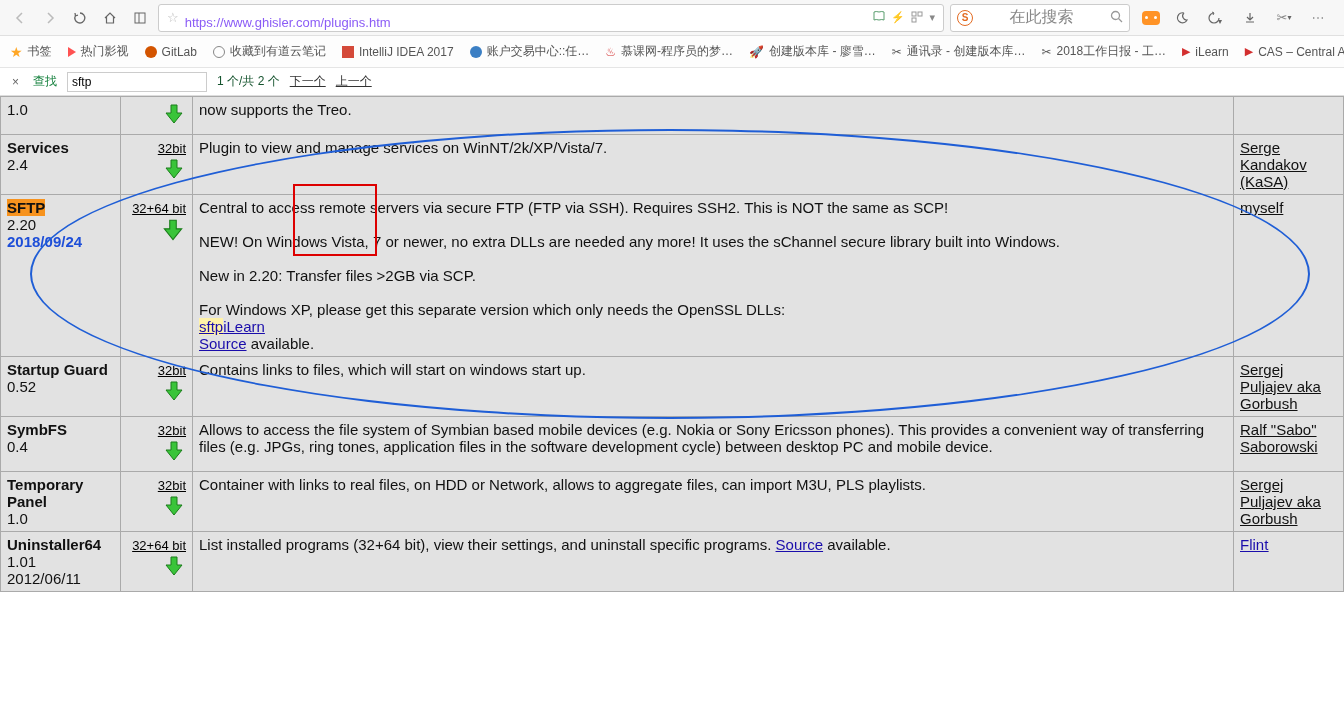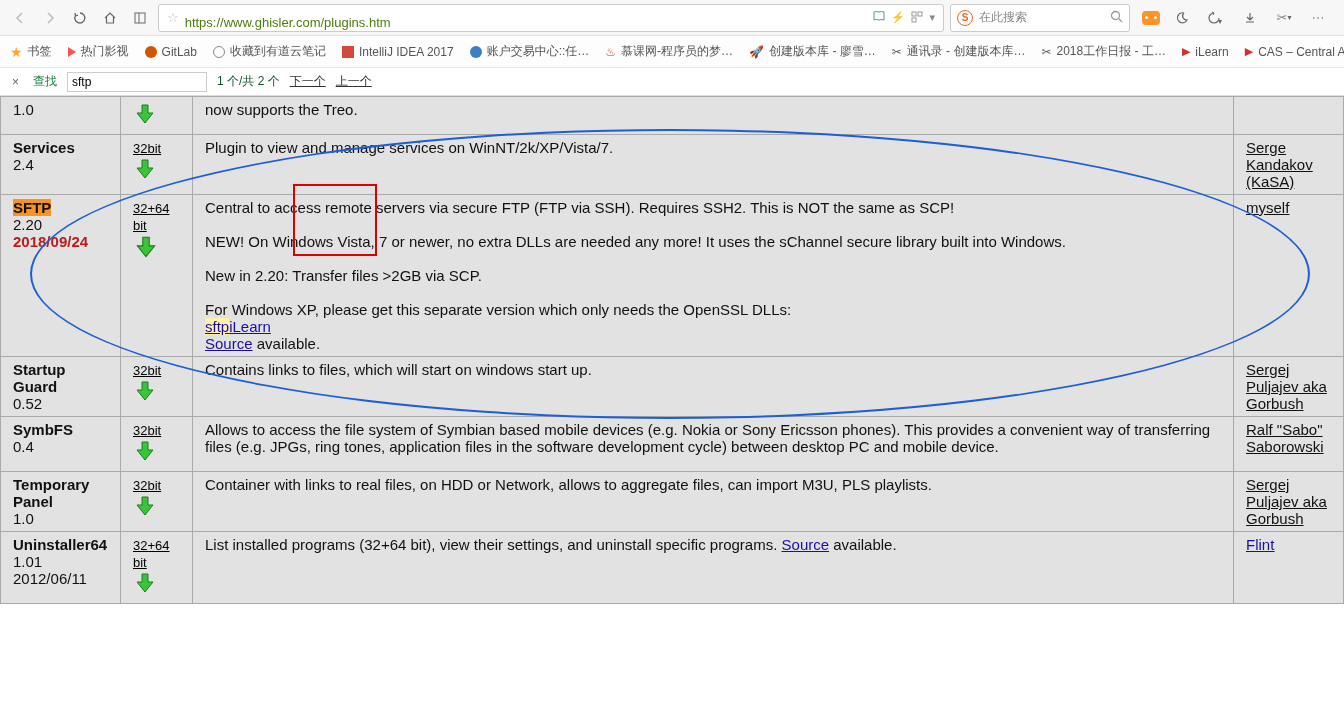--- a/index.html
+++ b/index.html
@@ -4,26 +4,26 @@
 <style>
 * { margin: 0; padding: 0; box-sizing: border-box; }
 body { font-family: "Microsoft YaHei", Arial, sans-serif; font-size: 13px; background: #fff; width: 1344px; }
 
 
 .browser-toolbar { height: 36px; background: #f7f7f7; display: flex; align-items: center; padding: 0 8px; gap: 6px; border-bottom: 1px solid #e0e0e0; }
 .nav-btn { width: 24px; height: 24px; display: inline-flex; align-items: center; justify-content: center; color: #888; cursor: pointer; border-radius: 3px; }
 .nav-btn.disabled { color: #ccc; }
 .url-bar { flex: 1; height: 28px; border: 1px solid #ccc; border-radius: 3px; background: #fff; display: flex; align-items: center; padding: 0 8px; gap: 6px; }
 .url-bar .star { color: #bbb; }
-.url-bar .url-text { flex: 1; color: #4d7c0f; font-size: 13px; margin-top: 9px; }
+.url-bar .url-text { flex: 1; color: #8b5cf6; font-size: 13px; margin-top: 9px; }
 .url-bar .badge { color: #888; font-size: 11px; }
 .url-bar .book-icon { color: #5a9e6f; }
 .search-wrap { width: 180px; height: 28px; border: 1px solid #ccc; border-radius: 3px; background: #fff; display: flex; align-items: center; padding: 0 6px; gap: 6px; }
 .search-wrap .sogou { width:16px; height:16px; border-radius:50%; border:1.5px solid #e36b22; display:inline-flex; align-items:center; justify-content:center; font-size:10px; color:#e36b22; font-weight:bold;}
-.search-wrap .ph { flex:1; color:#888; font-size:12px;}
+.search-wrap .ph { flex:1; color:#888; font-size:16px;text-align:center;}
 .search-wrap .mag { color:#999;}
 .tool-right { display:flex; align-items:center; gap:10px; padding:0 6px;}
 .gamepad { width:18px; height:14px; background:#ff9326; border-radius:4px; position:relative; display:inline-block;}
 .gamepad:before,.gamepad:after{content:"";position:absolute;width:3px;height:3px;background:#fff;border-radius:50%;top:5px;}
 .gamepad:before{left:3px;} .gamepad:after{right:3px;}
 
 
 .bookmarks-bar { height: 32px; background: #fdfdfd; display: flex; align-items: center; padding: 0 10px; gap: 16px; border-bottom: 1px solid #e5e5e5; font-size: 12px; color: #555; overflow: hidden; white-space: nowrap; }
 .bookmarks-bar .bm { display: inline-flex; align-items: center; gap: 5px; }
 .star-orange { color:#ffa726; font-size:14px;}
@@ -39,27 +39,27 @@
 .find-bar { height: 28px; background:#fff; border-bottom:1px solid #ddd; display:flex; align-items:center; padding: 0 8px; gap:10px; font-size:12px;}
 .find-bar .close { color:#666; cursor:pointer; padding:0 4px;}
 .find-bar .label { color:#15803d; }
 .find-bar .input { width:140px; height:20px; border:1px solid #ccc; padding:0 4px; font-size:12px;}
 .find-bar .count { color:#14532d; }
 .find-bar .nav { color:#333; cursor:pointer;text-decoration:underline;}
 
 
 .content-wrap { position: relative; overflow-x: auto; }
 .tbl { border-collapse: collapse; width: 1344px; table-layout: fixed; font-size: 15px; color: #111; background: #e2e2e2;}
-.tbl td { border: 1px solid #aaa; padding: 4px 12px; vertical-align: top; }
+.tbl td { border: 1px solid #aaa; padding: 4px 6px; vertical-align: top; }
 .col-name { width: 120px; font-weight: bold;}
-.col-dl { width: 72px; text-align:left;}
+.col-dl { width: 72px; text-align:right;}
 .col-desc { }
 .col-auth { width: 110px; text-decoration: underline; }
 .ver { font-weight: normal; display:block;}
-.date-red { color: #b91c1c; font-weight:bold;}
+.date-red { color: #1d4ed8; font-weight:bold;}
 .highlight { background: #f7931e; }
 .highlight-y { background: #fff2a8; }
 a.bitlnk { color: #000; text-decoration: underline; font-size:13px;}
 a.bluelnk { color: #1a0dab; text-decoration: underline; }
 .dl-arrow { display:inline-block; margin-top:2px;}
 .dl-arrow svg { display:block;}
 
 
 .red-rect { position:absolute; border: 2px solid #d00; pointer-events: none; }
 .blue-ellipse { position:absolute; border: 2px solid #1f5ed6; border-radius: 50%; pointer-events: none; }

